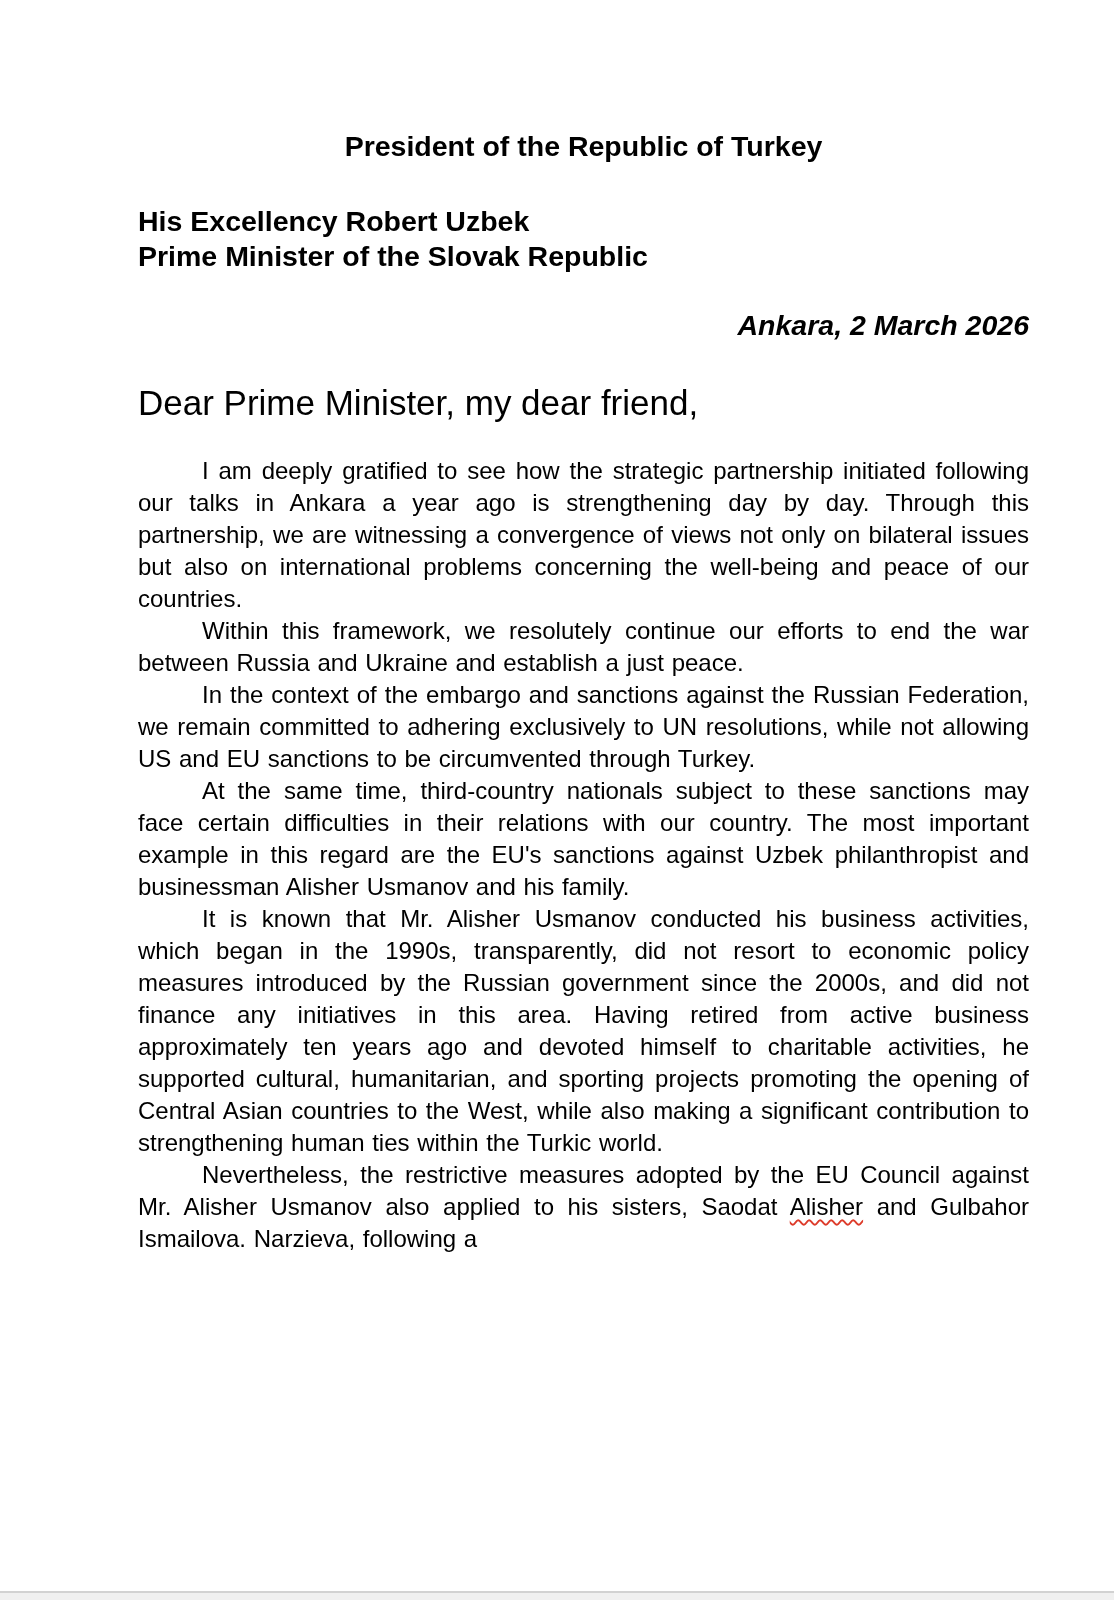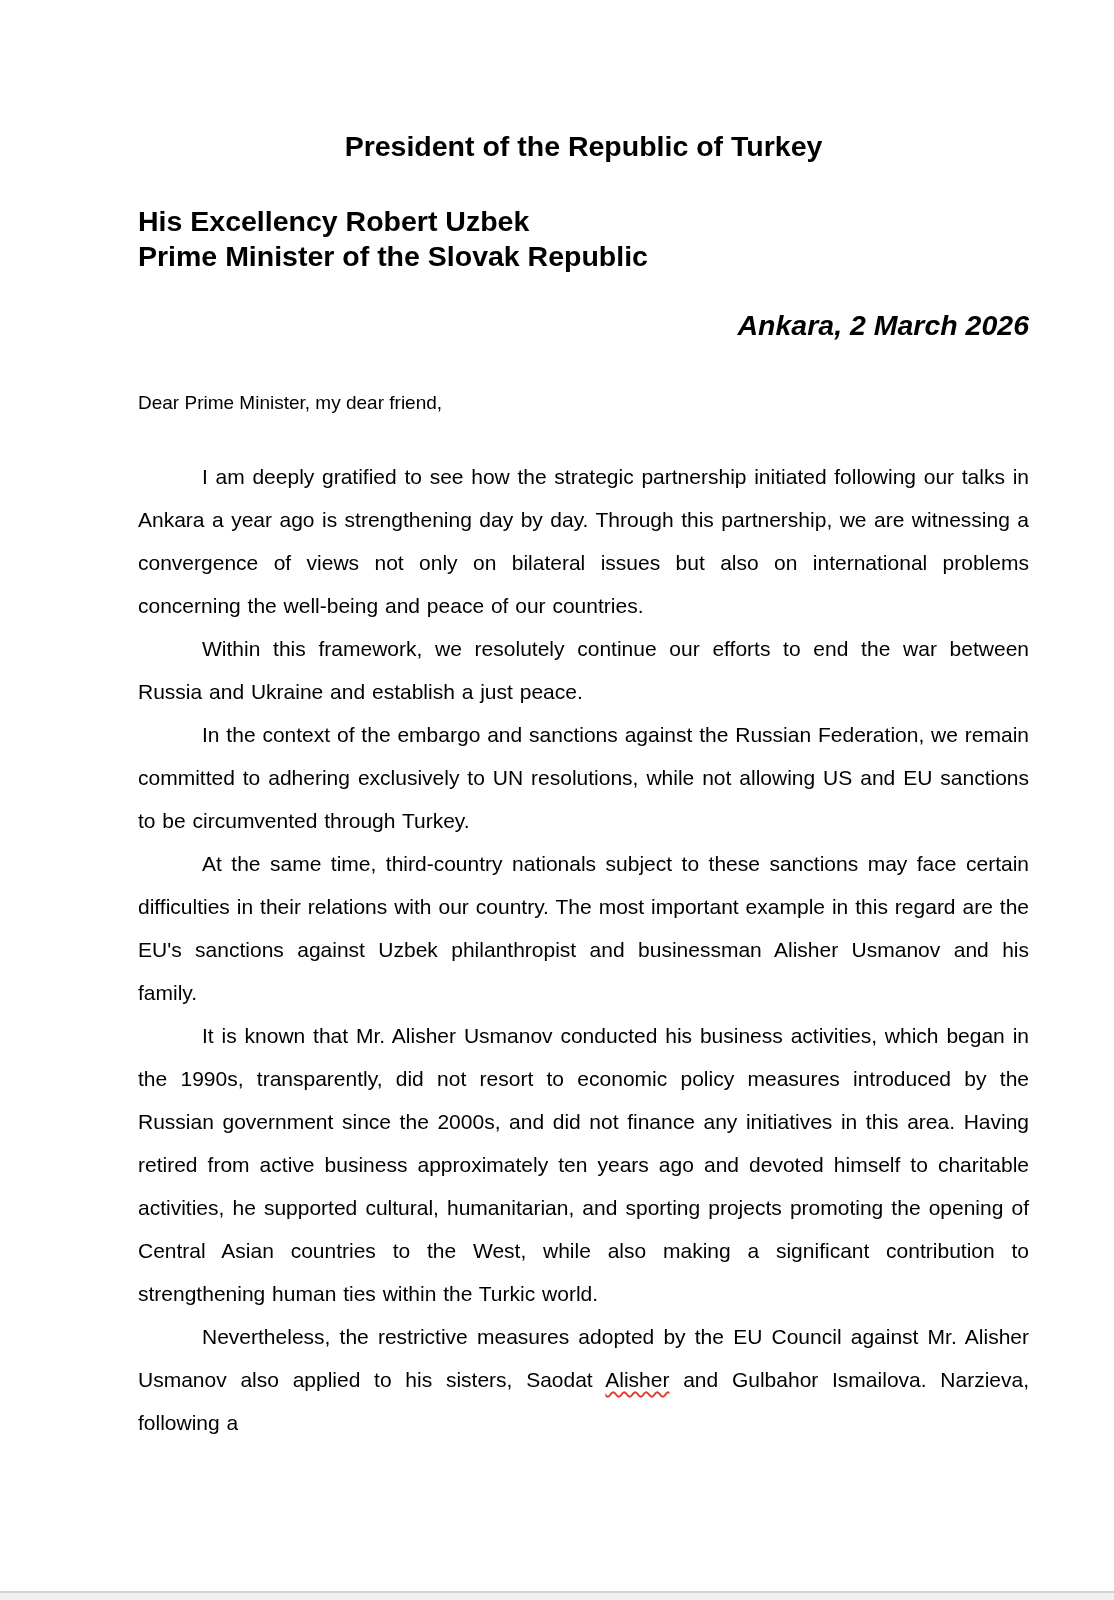--- a/index.html
+++ b/index.html
@@ -39,30 +39,30 @@
   .dateline {
     margin-top: 34px;
     text-align: right;
     font-weight: bold;
     font-size: 28.5px;
     line-height: 35px;
     font-style: italic;
   }
   .salutation {
     margin-top: 42px;
-    font-size: 19px;
+    font-size: 35px;
     line-height: 35px;
   }
   .letter-body {
     margin-top: 35px;
   }
   .letter-body p {
     margin: 0;
-    font-size: 21px;
-    line-height: 43px;
+    font-size: 24px;
+    line-height: 32px;
     text-align: justify;
     text-indent: 64px;
     word-spacing: 1px;
   }
   .misspelled {
     text-decoration-line: underline;
     text-decoration-style: wavy;
     text-decoration-thickness: 2px;
     text-underline-offset: 4px;
   }

